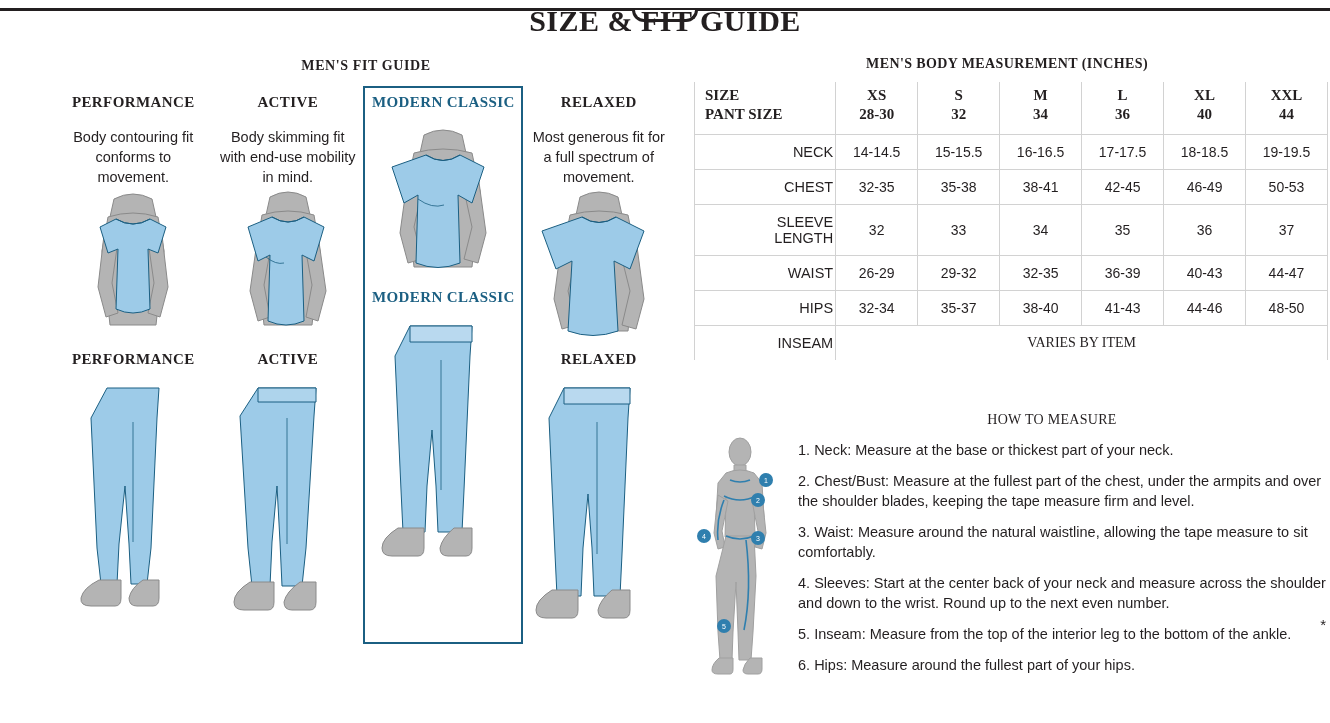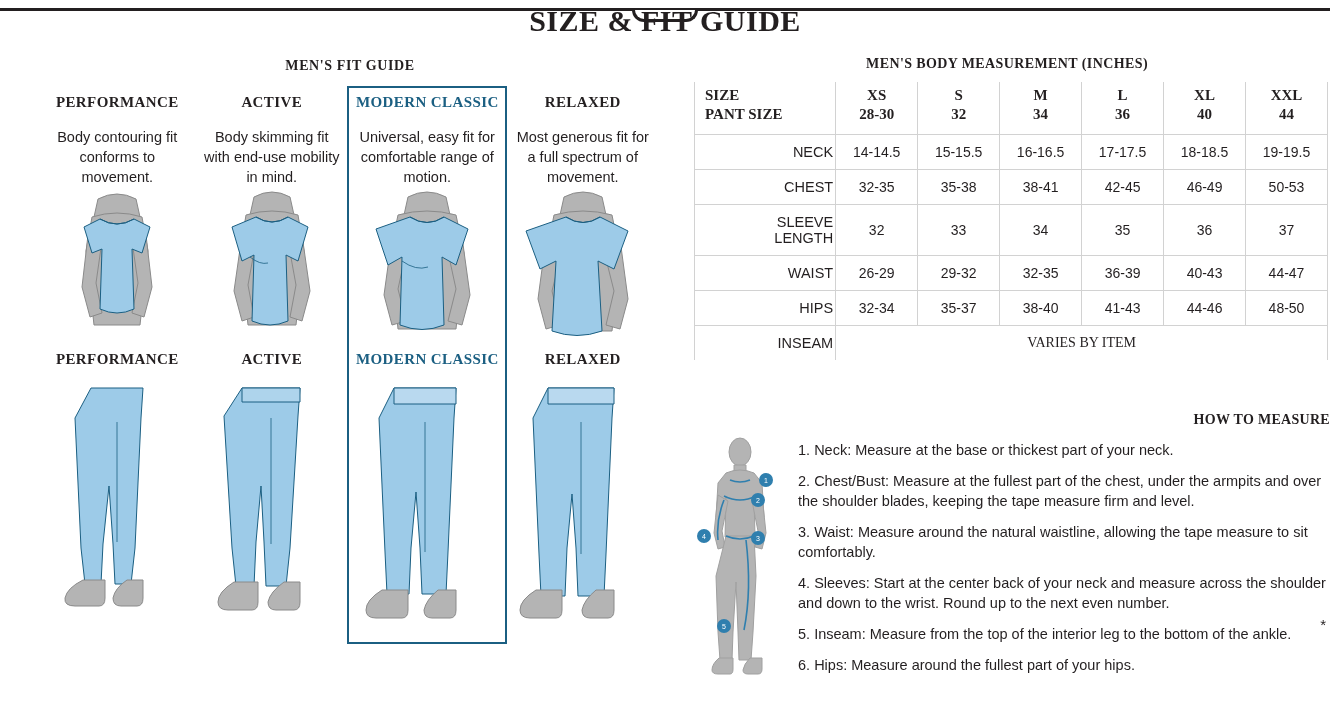--- a/index.html
+++ b/index.html
@@ -33,21 +33,21 @@
     text-align: center;
     font-family: "Liberation Serif", serif;
     font-weight: bold;
     font-size: 30px;
     letter-spacing: 0.5px;
     color: #231f20;
   }
 
   
   .fit-guide {
-    position: absolute; left: 0; top: 58px; width: 684px; height: 600px; padding-left: 16px;
+    position: absolute; left: 16px; top: 58px; width: 684px; height: 600px; padding-left: 16px;
   }
   .fit-title {
     text-align: center;
     font-family: "Liberation Serif", serif;
     font-weight: bold;
     font-size: 14px;
     letter-spacing: 0.6px;
     margin-bottom: 14px;
   }
   .fit-cols {
@@ -133,23 +133,23 @@
   table.size-table tbody tr td { height: 34px; }
   .inseam-cell { text-align: center; font-family: Liberation Serif, serif; }
   .no-left { border-left: none; }
   .no-right { border-right: none; }
 
   
   .howto {
     position: absolute; left: 694px; top: 412px; width: 636px;
   }
   .howto-title {
-    text-align: right;
-    font-family: "Liberation Serif", serif;
-    font-weight: bold;
+    text-align: center;
+    font-family: "Liberation Serif", serif;
+    font-weight: normal;
     font-size: 14px;
     letter-spacing: 0.3px;
     margin-bottom: 12px;
     padding-left: 80px;
   }
   .howto-body { display: flex; align-items: flex-start; }
   .howto-figure { width: 100px; flex: none; margin-top: -4px; }
   .howto-list { flex: 1; padding-left: 4px; }
   .howto-item {
     font-size: 14.5px;
@@ -237,21 +237,20 @@
               <path d="M22 198 q-16 10 -16 20 q0 8 10 8 l24 0 q6 0 6 -8 l0 -20 z"></path>
               <path d="M72 198 l16 0 0 20 q0 8 -6 8 l-18 0 q-8 0 -8 -8 q2 -10 16 -20 z"></path>
             </g>
             <path d="M59 34 l0 126" fill="none" stroke="#1b5f82" stroke-width="0.8"></path>
           </svg>
         </div>
       </div>
 
       <div class="fit-col highlight">
         <div class="fit-col-head">MODERN CLASSIC</div>
-        <div class="fit-desc">Universal, easy fit for comfortable range of motion.</div>
         <div class="fit-art">
           <svg width="150" height="150" viewBox="0 0 150 150">
             <g stroke="#8a8a8a" stroke-width="1" fill="#b4b4b4">
               <path d="M56 6 q19 -10 38 0 l4 18 -46 0 z"></path>
               <path d="M46 24 q29 -8 58 0 l8 38 -8 76 -58 0 -8 -76 z"></path>
               <path d="M40 46 l-8 58 8 30 14 -4 -8 -32 10 -46 z"></path>
               <path d="M110 46 l8 58 -8 30 -14 -4 8 -32 -10 -46 z"></path>
             </g>
             <g fill="#9dcbe8" stroke="#1b5f82" stroke-width="1">
               <path d="M58 26 q17 11 34 0 l24 12 -12 36 -14 -8 2 68 q-22 9 -44 0 l2 -68 -14 8 -12 -36 z"></path>

